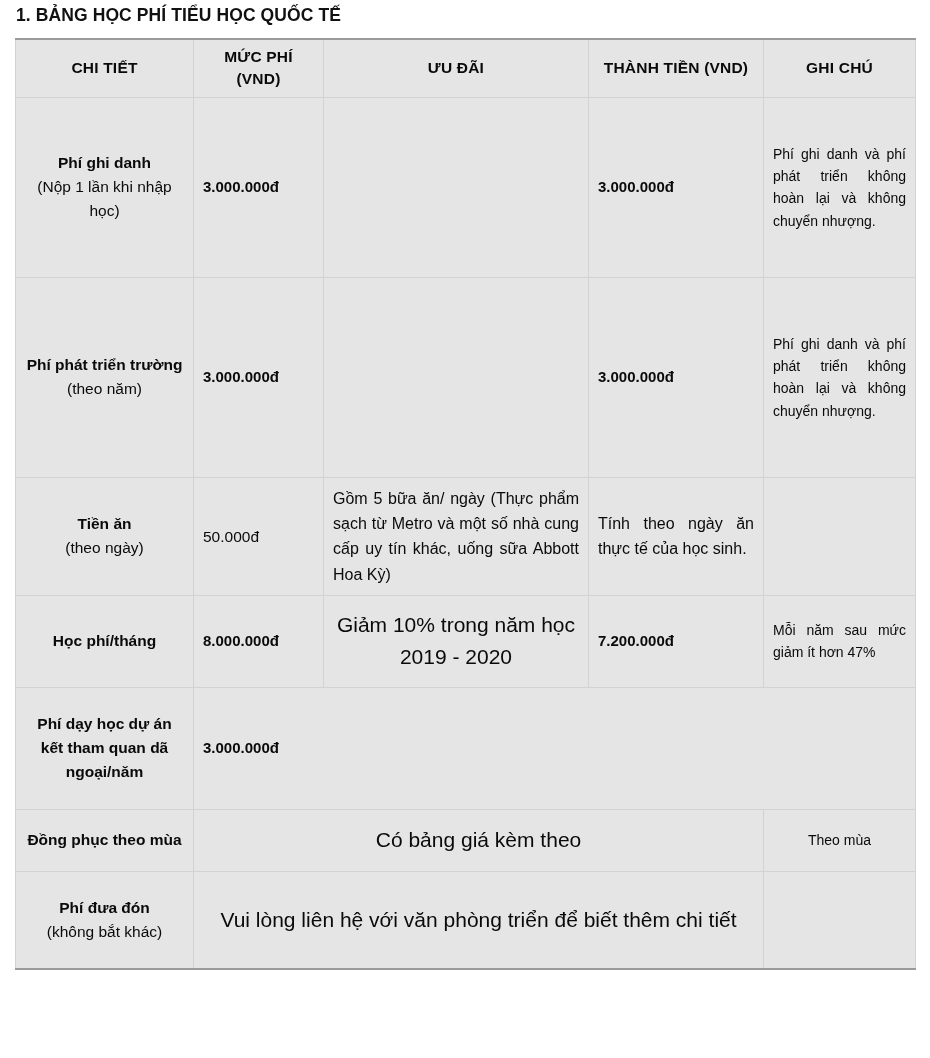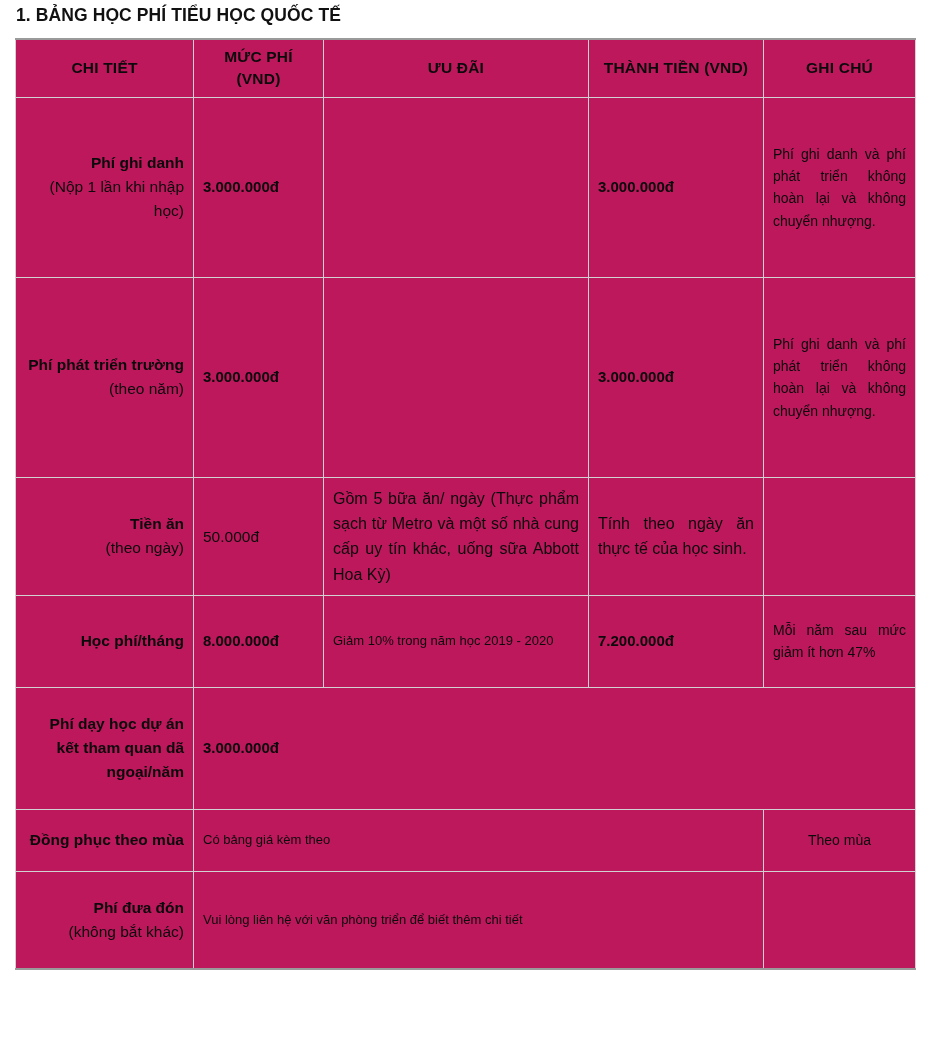--- a/index.html
+++ b/index.html
@@ -36,21 +36,21 @@
     top: 38px;
     width: 900px;
   }
   table.fee-table {
     border-collapse: collapse;
     table-layout: fixed;
     width: 900px;
     border: 1px solid #8c8c8c;
     border-top: 2px solid #9a9a9a;
     border-bottom: 2px solid #9a9a9a;
-    background: #be185d;
+    background: #e5e5e5;
   }
   table.fee-table td,
   table.fee-table th {
     border: 1px solid #d2d2d2;
     vertical-align: middle;
     padding: 6px 9px;
     box-sizing: border-box;
   }
   
   col.c1 { width: 178px; }
@@ -64,21 +64,21 @@
     font-weight: bold;
     text-align: center;
     line-height: 1.45;
     letter-spacing: 0.2px;
     height: 58px;
     padding: 4px 4px;
   }
   thead th .hdr-line { display: block; }
 
   .cell-detail {
-    text-align: right;
+    text-align: center;
     font-size: 15.5px;
     line-height: 1.55;
   }
   .cell-detail .main {
     font-weight: bold;
     display: block;
   }
   .cell-detail .sub {
     font-weight: normal;
     display: block;
@@ -106,22 +106,22 @@
     font-size: 14px;
     text-align: justify;
     text-justify: inter-word;
     line-height: 1.6;
     vertical-align: top;
     padding-top: 9px;
   }
   .cell-note.mid { vertical-align: middle; padding-top: 6px; }
   .cell-note.plain { text-align: center; }
   .cell-plain {
-    font-size: 13px;
-    text-align: left;
+    font-size: 21px;
+    text-align: center;
     line-height: 1.55;
   }
   .cell-empty { padding: 0; }
   .r-tall1 { height: 180px; }
   .r-tall2 { height: 200px; }
   .r-mid   { height: 118px; }
   .r-small { height: 92px; }
   .r-proj  { height: 122px; }
   .r-mat   { height: 78px; }
   .r-uni   { height: 62px; }

